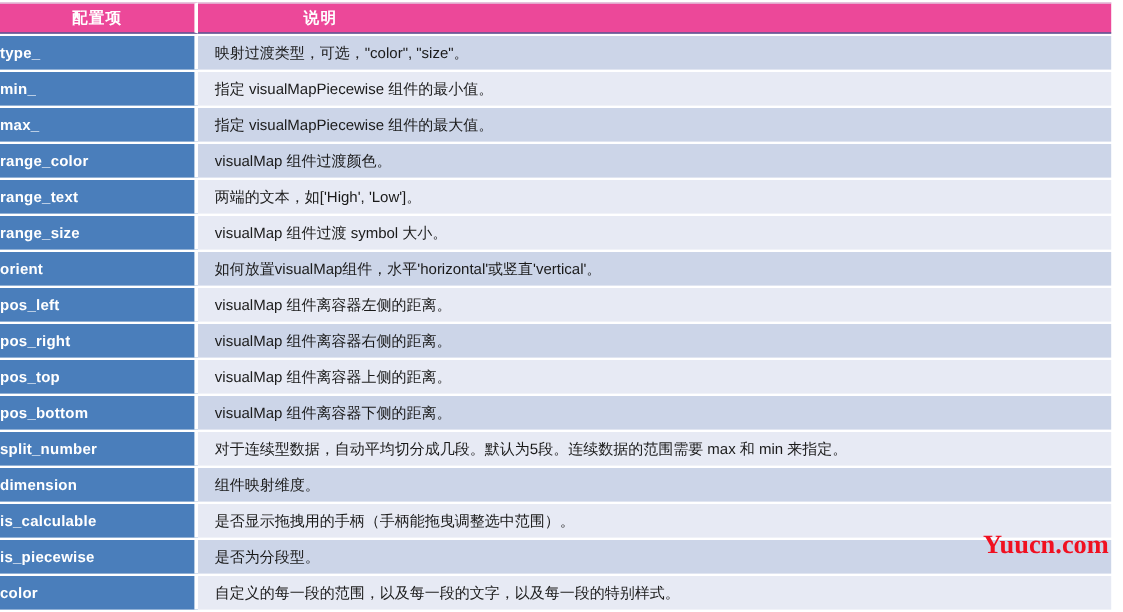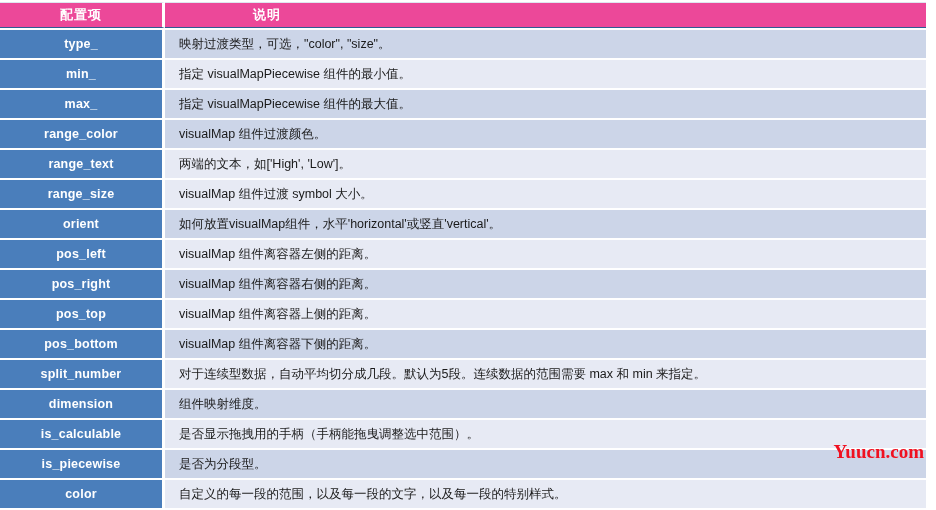--- a/index.html
+++ b/index.html
@@ -60,21 +60,21 @@
     padding: 0;
     height: 28px;
     vertical-align: middle;
     font-size: 12.5px;
   }
 
   td.key-cell {
     background: #4a7ebb;
     color: #ffffff;
     font-weight: bold;
-    text-align: center;
+    text-align: left;
     font-size: 12.5px;
     border-right: 3px solid #ffffff;
     letter-spacing: 0.2px;
   }
 
   td.desc-cell {
     color: #1a1a1a;
     padding-left: 14px;
     font-size: 12.5px;
     white-space: nowrap;
@@ -85,21 +85,21 @@
   tbody tr.row-light td.desc-cell { background: #e7eaf4; }
 
   
   #watermark {
     position: absolute;
     right: 12px;
     top: 441px;
     color: #f01020;
     font-family: "Liberation Serif", "DejaVu Serif", serif;
     font-weight: bold;
-    font-size: 19px;
+    font-size: 22px;
     letter-spacing: 0px;
     pointer-events: none;
     user-select: none;
   }
 </style>
 </head>
 <body>
 
 <div id="table-wrap">
 

